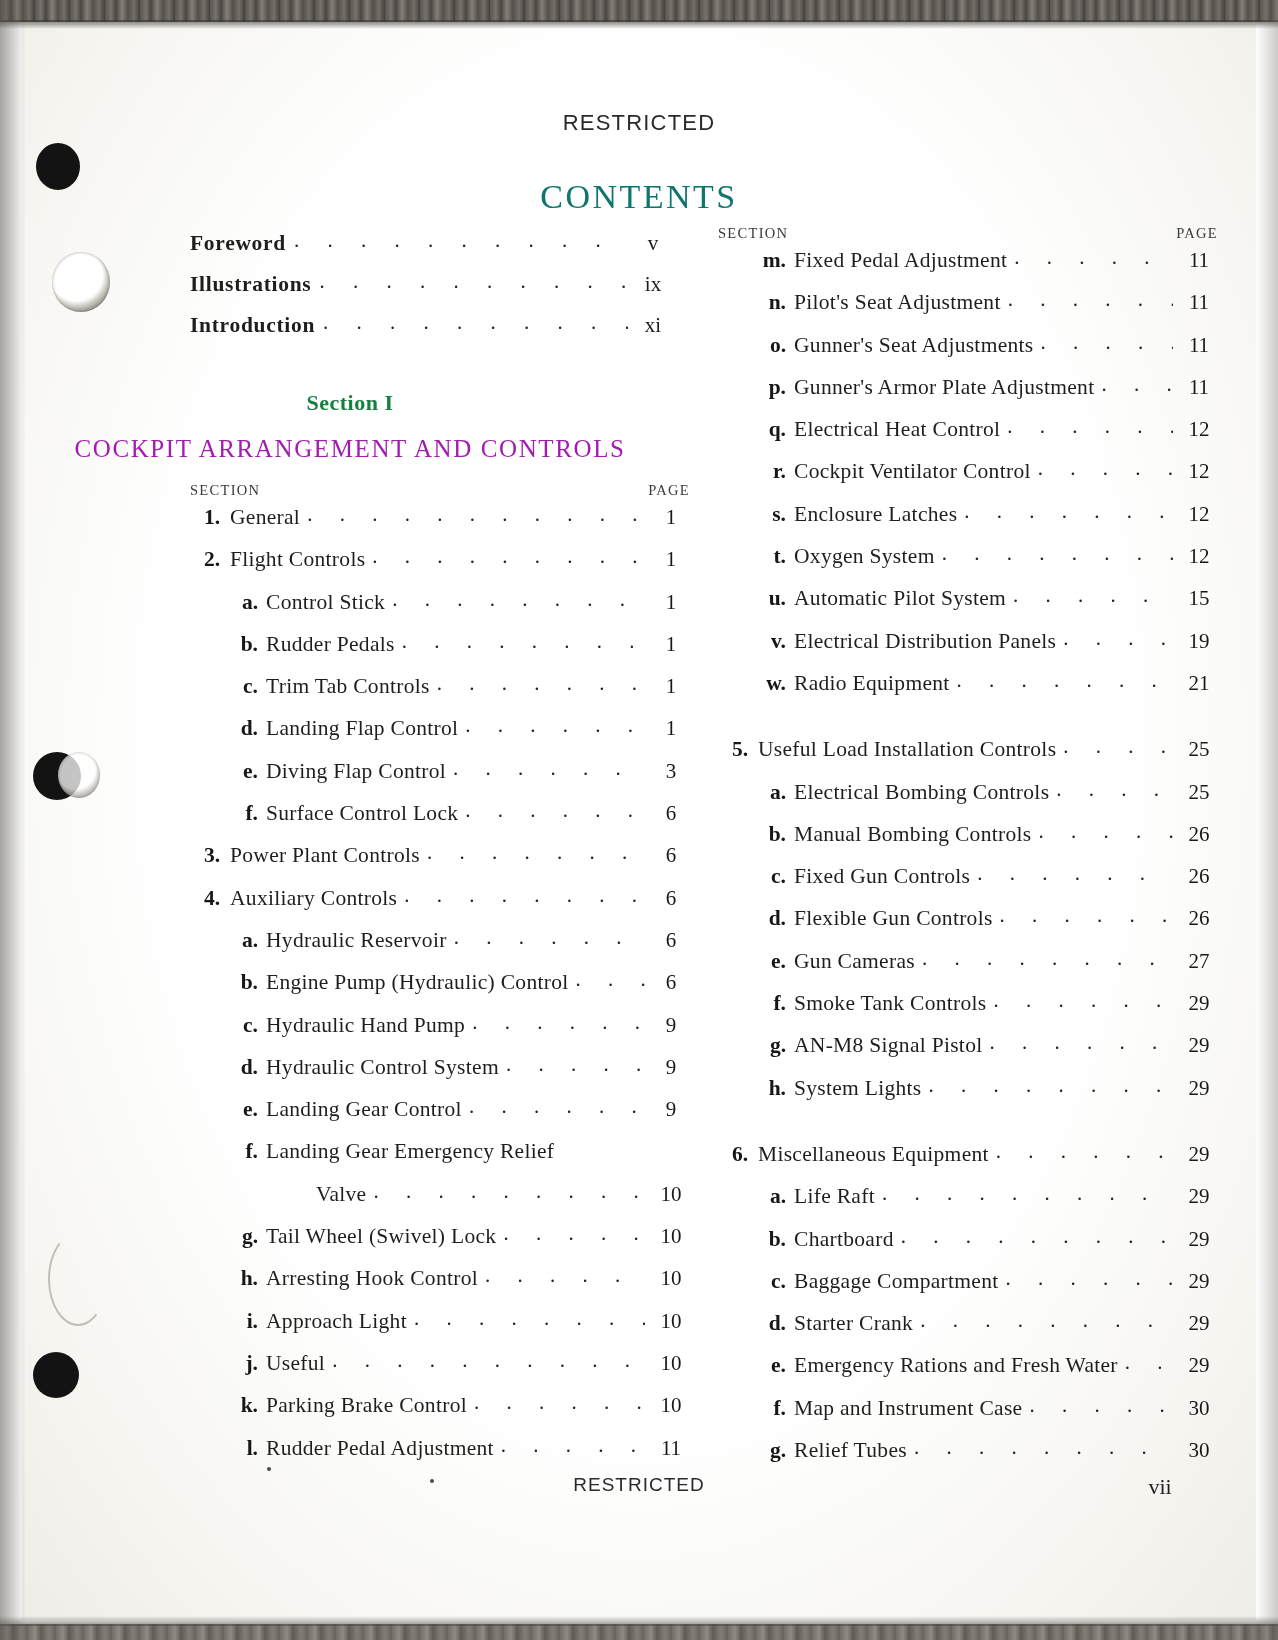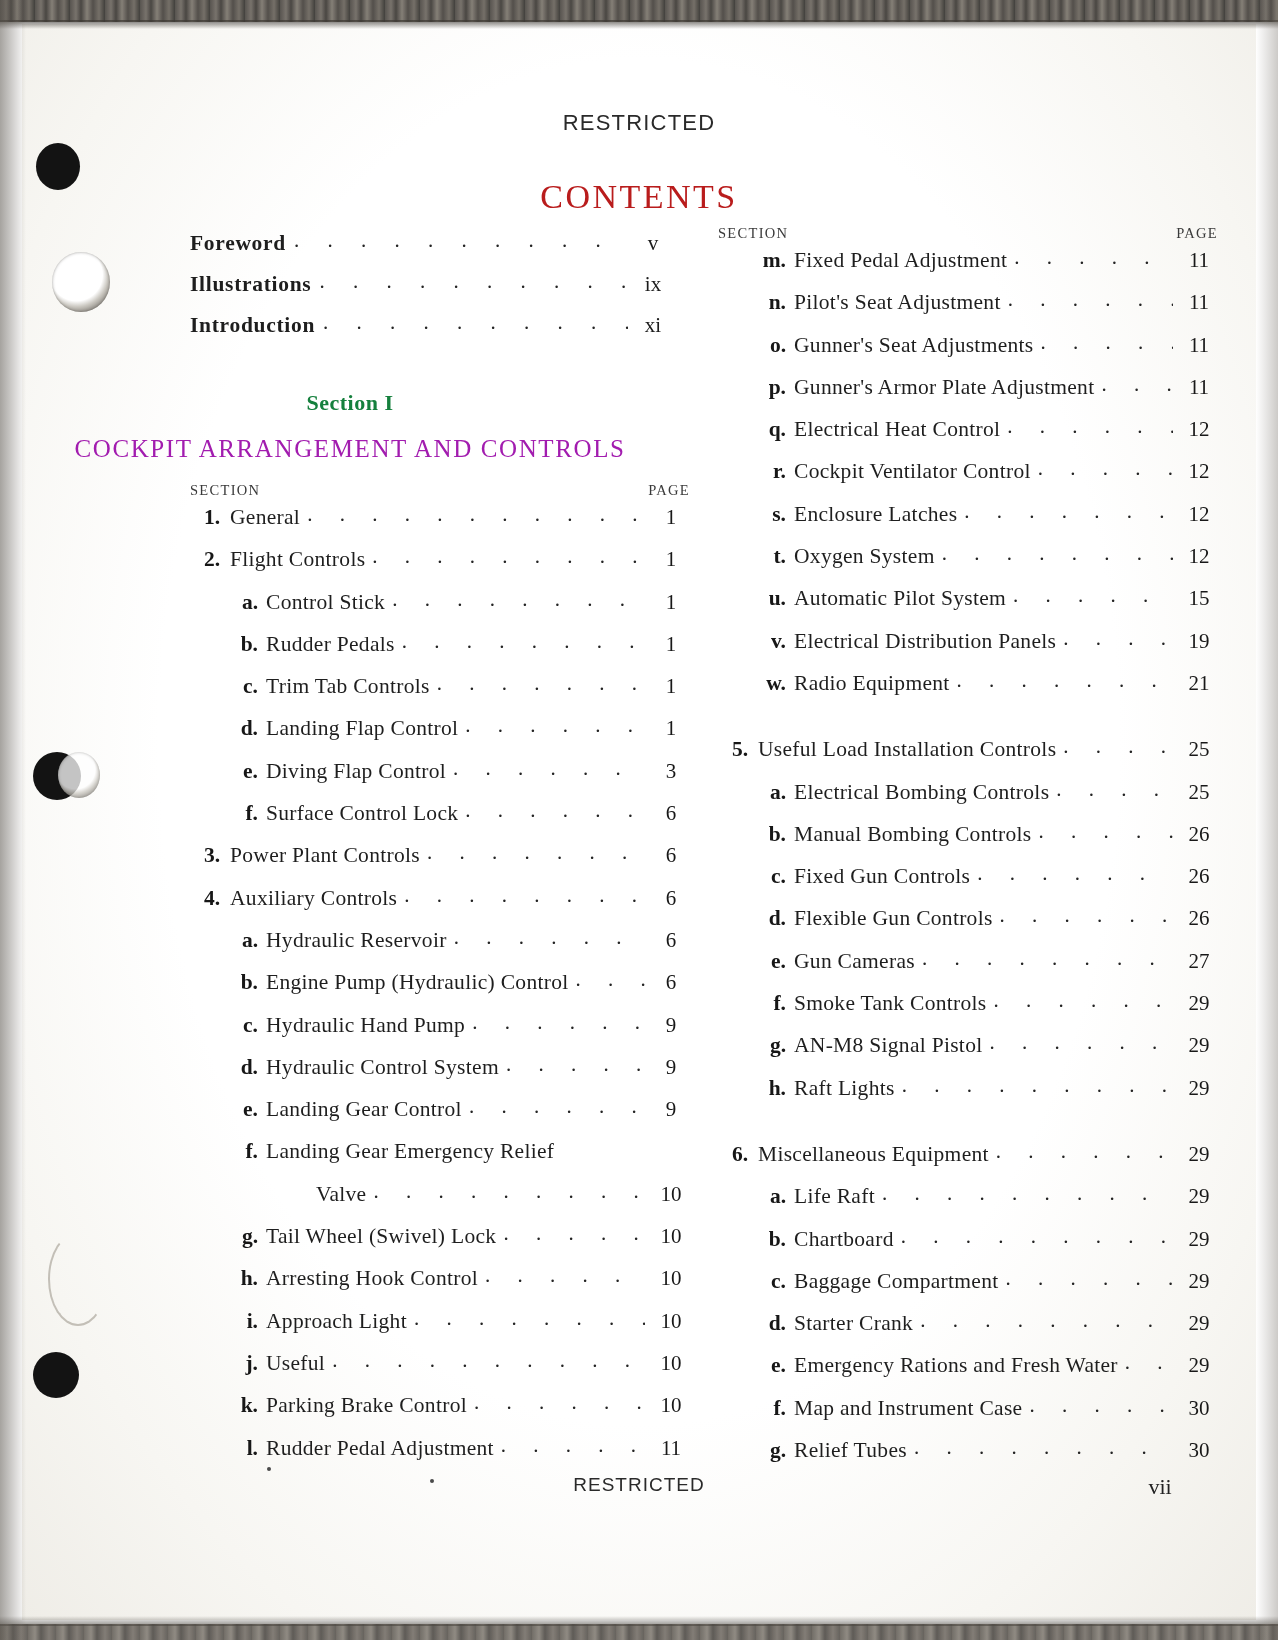--- a/index.html
+++ b/index.html
@@ -64,21 +64,21 @@
   .hdr{position:absolute;left:0;width:1278px;text-align:center;}
   .hdr-restricted{
     top:83px;font-family:"Liberation Sans", sans-serif;
     font-size:22px;letter-spacing:1.2px;color:#2a2a2a;
   }
   .hdr-navaer{
     top:110px;font-family:"Liberation Sans", sans-serif;
     font-size:21px;letter-spacing:.6px;color:#262626;
   }
   .hdr-contents{
-    top:151px;font-size:34px;letter-spacing:2.5px;color:#b91c1c;
+    top:151px;font-size:34px;letter-spacing:2.5px;color:#0f766e;
   }
 
   
   .front{position:absolute;left:190px;top:204px;width:480px;}
   .front-row{
     display:flex;align-items:baseline;height:41px;font-size:21.5px;color:#1e1e1e;
   }
   .front-row .fm-label{font-weight:bold;letter-spacing:.7px;white-space:nowrap;}
   .front-row .leader{
     flex:1;margin:0 8px;overflow:hidden;white-space:nowrap;
@@ -453,21 +453,21 @@
           <span class="pg">29</span>
         </div>
         <div class="row lvl2">
           <span class="mark">g.</span>
           <span class="txt">AN-M8 Signal Pistol</span>
           <span class="leader">. . . . . . . . . . . . . . . . . . . . . . . . . . . . . . . . . .</span>
           <span class="pg">29</span>
         </div>
         <div class="row lvl2">
           <span class="mark">h.</span>
-          <span class="txt">Raft Lights</span>
+          <span class="txt">System Lights</span>
           <span class="leader">. . . . . . . . . . . . . . . . . . . . . . . . . . . . . . . . . .</span>
           <span class="pg">29</span>
         </div>
         <div class="gap"></div>
         <div class="row lvl1">
           <span class="mark">6.</span>
           <span class="txt">Miscellaneous Equipment</span>
           <span class="leader">. . . . . . . . . . . . . . . . . . . . . . . . . . . . . . . . . .</span>
           <span class="pg">29</span>
         </div>

